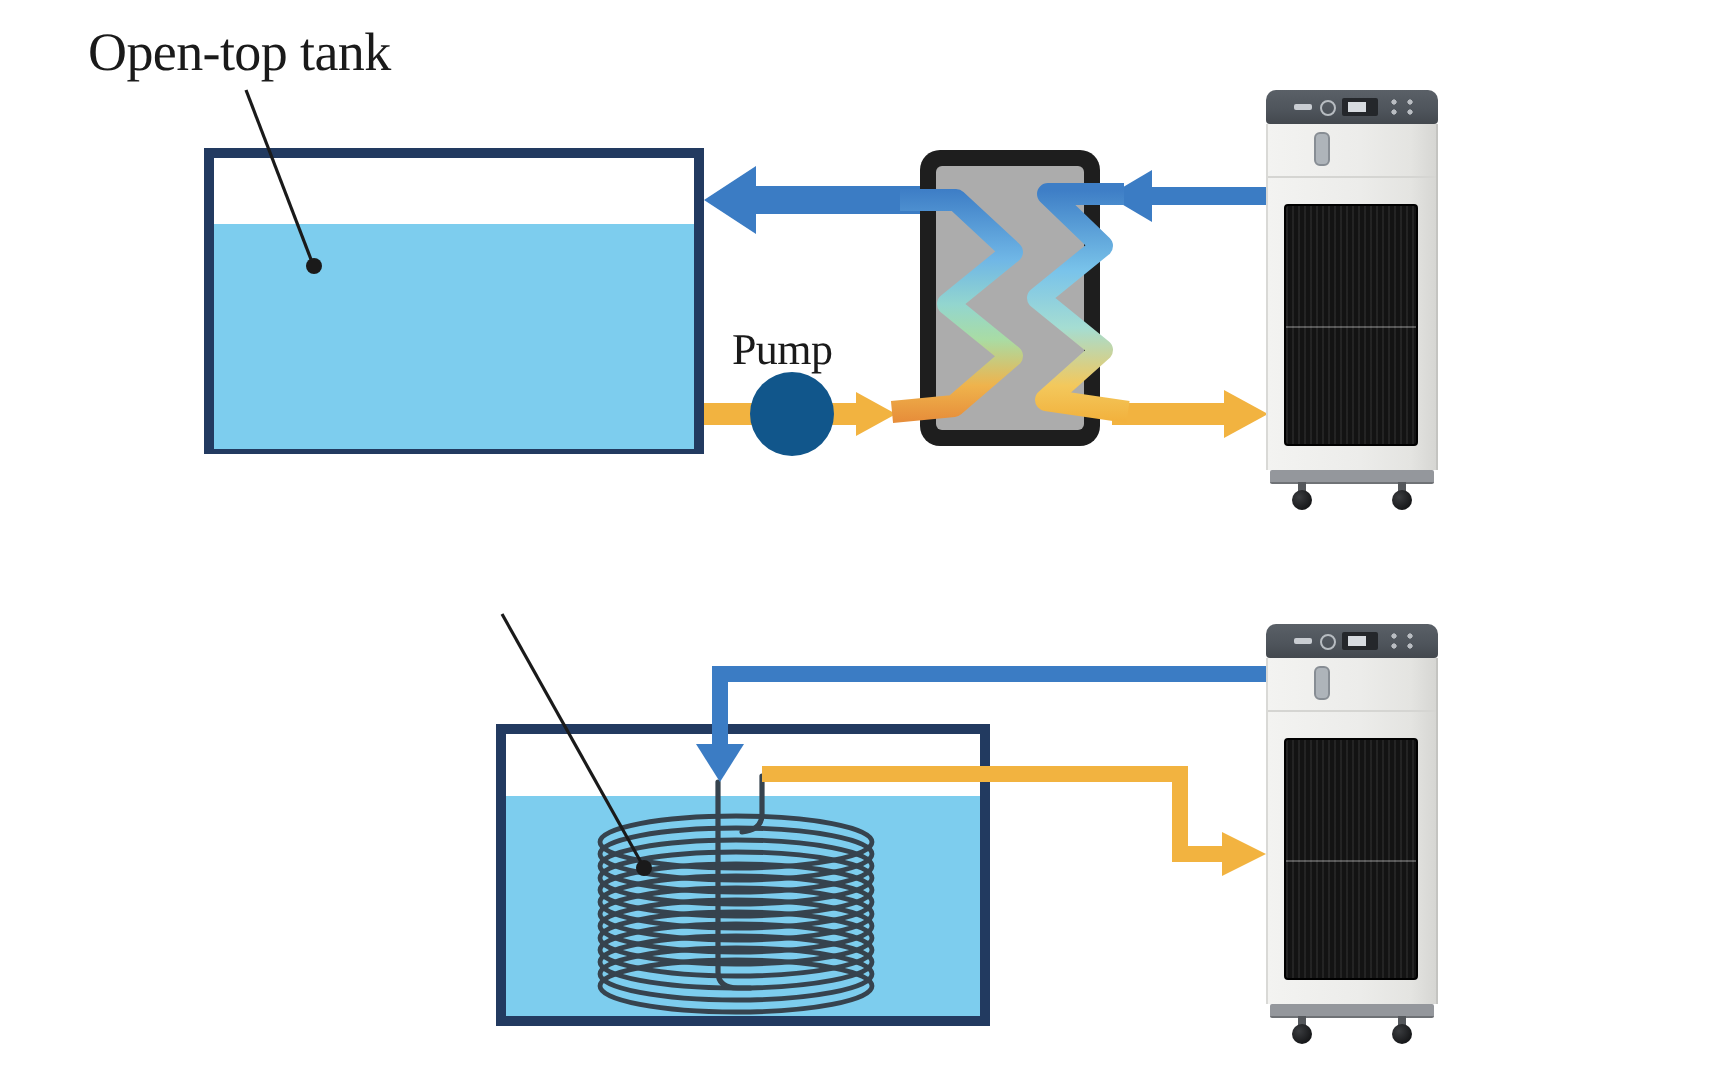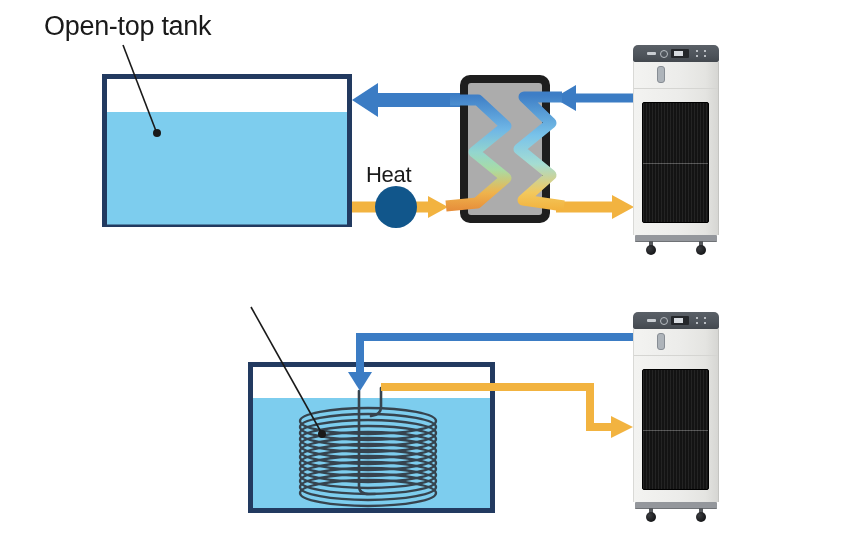--- a/index.html
+++ b/index.html
@@ -1,19 +1,19 @@
 <!DOCTYPE html>
 <html><head>
 <meta charset="utf-8">
 <title>Diagram</title>
 <style>
   html,body{margin:0;padding:0;background:#ffffff;}
   .canvas{
     position:relative;width:858px;height:536px;background:#ffffff;overflow:hidden;
-    font-family:Liberation Sans, sans-serif;
+    font-family:Liberation Serif, serif;
   }
   .canvas svg{position:absolute;left:0;top:0;}
   .lbl{position:absolute;color:#1a1a1a;white-space:nowrap;letter-spacing:-0.3px;}
   .lbl-big{font-size:27px;}
   .lbl-small{font-size:22px;}
 
   
   .cold{fill:#3b7cc4;}
   .warm{fill:#f2b340;}
   .cold-s{stroke:#3b7cc4;fill:none;}
@@ -156,21 +156,21 @@
       <polygon class="warm" points="611,416 611,438 633,427"></polygon>
     </g>
 
     <g>
       <line class="leader" x1="251" y1="307" x2="321" y2="432"></line>
       <circle cx="322" cy="434" r="4" fill="#1a1a1a"></circle>
     </g>
   </svg>
 
   <div class="lbl lbl-big" style="left:44px;top:11px;">Open-top tank</div>
-  <div class="lbl lbl-small" style="left:366px;top:162px;">Heat</div>
+  <div class="lbl lbl-small" style="left:366px;top:162px;">Pump</div>
 
   <div class="chiller" style="left:633px;top:45px;">
     <div class="cap">
       <span class="cap-dash"></span>
       <span class="cap-circle"></span>
       <span class="cap-display">
           <i></i>
         </span>
       <span class="cap-btns"></span>
     </div>

